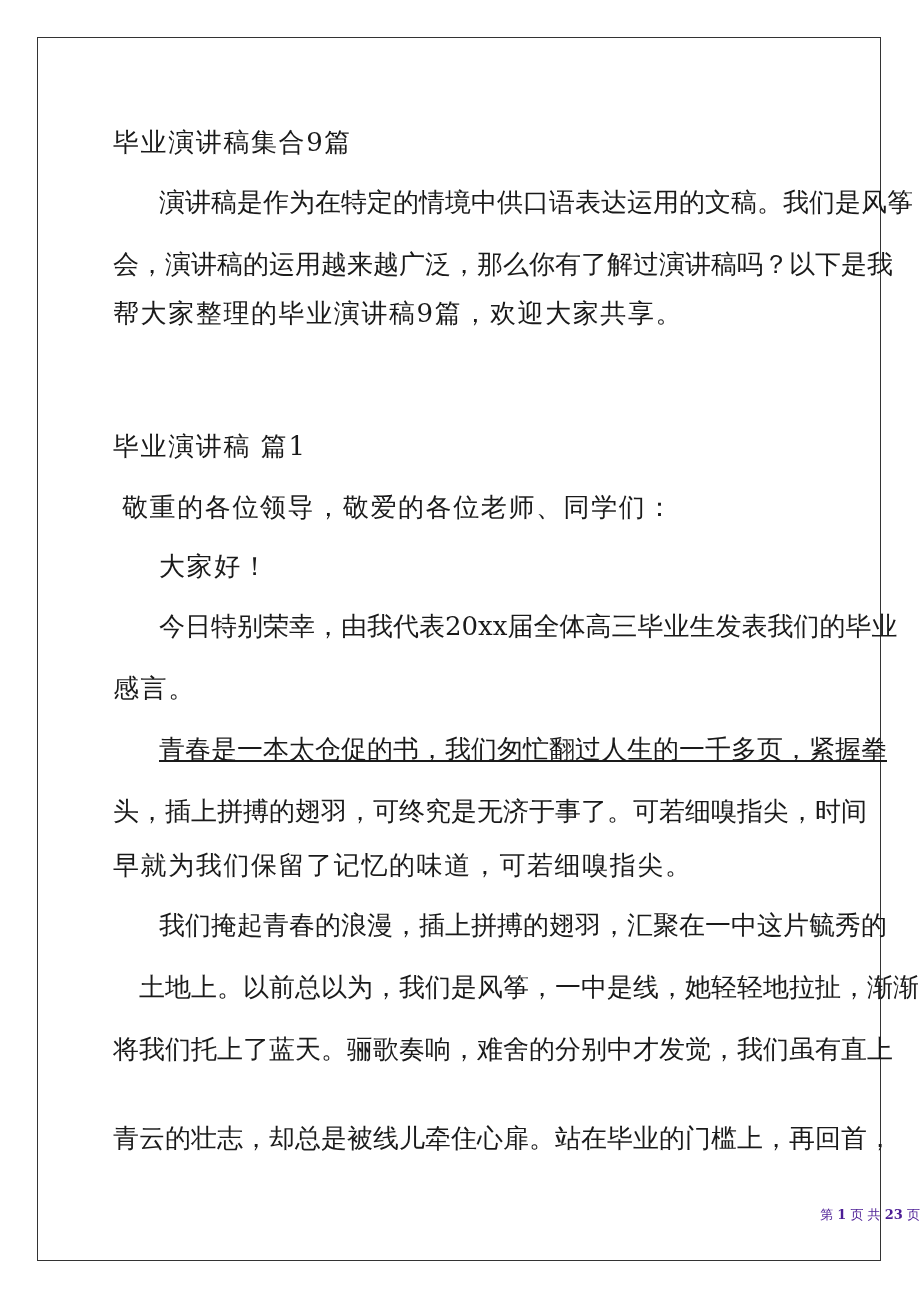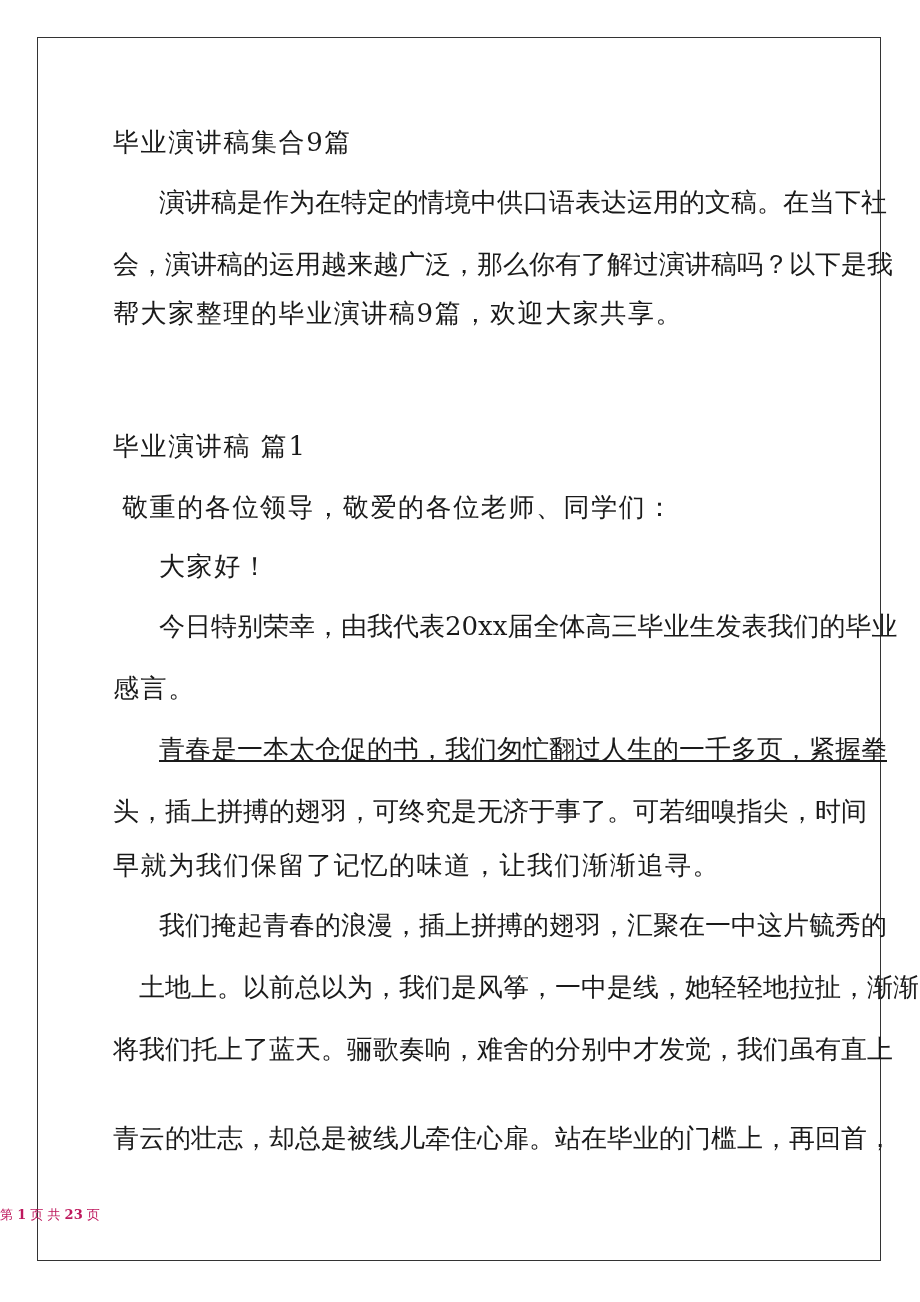--- a/index.html
+++ b/index.html
@@ -42,51 +42,51 @@
     width: 696px;
     text-align: justify;
     text-align-last: justify;
     letter-spacing: 0;
   }
   .footer {
     position: absolute;
     top: 1206px;
     left: 0;
     width: 920px;
-    text-align: left;
+    text-align: right;
     font-size: 13px;
-    color: #be185d;
+    color: #4c1d95;
     font-family: "DejaVu Serif", "Liberation Serif", serif;
   }
   .footer .num { font-weight: bold; }
 </style>
 </head>
 <body>
 
 <div class="page-border"></div>
 
 <div class="content">
   <div class="line" style="top:129px;">毕业演讲稿集合9篇</div>
 
-  <div class="line justify" style="top:189px; padding-left:46px; width:650px;">演讲稿是作为在特定的情境中供口语表达运用的文稿。在当下社</div>
+  <div class="line justify" style="top:189px; padding-left:46px; width:650px;">演讲稿是作为在特定的情境中供口语表达运用的文稿。我们是风筝</div>
   <div class="line justify" style="top:251px;">会，演讲稿的运用越来越广泛，那么你有了解过演讲稿吗？以下是我</div>
   <div class="line" style="top:300px;">帮大家整理的毕业演讲稿9篇，欢迎大家共享。</div>
 
   <div class="line" style="top:433px;">毕业演讲稿  篇1</div>
 
   <div class="line" style="top:494px; left:9px;text-align:right;">敬重的各位领导，敬爱的各位老师、同学们：</div>
 
   <div class="line" style="top:553px; left:46px;">大家好！</div>
 
   <div class="line justify" style="top:613px; padding-left:46px; width:650px;">今日特别荣幸，由我代表20xx届全体高三毕业生发表我们的毕业</div>
   <div class="line" style="top:675px;">感言。</div>
 
   <div class="line justify" style="top:736px; padding-left:46px; width:650px;text-decoration:underline;">青春是一本太仓促的书，我们匆忙翻过人生的一千多页，紧握拳</div>
   <div class="line justify" style="top:798px;">头，插上拼搏的翅羽，可终究是无济于事了。可若细嗅指尖，时间</div>
-  <div class="line" style="top:852px;">早就为我们保留了记忆的味道，让我们渐渐追寻。</div>
+  <div class="line" style="top:852px;">早就为我们保留了记忆的味道，可若细嗅指尖。</div>
 
   <div class="line justify" style="top:912px; padding-left:46px; width:650px;">我们掩起青春的浪漫，插上拼搏的翅羽，汇聚在一中这片毓秀的</div>
   <div class="line justify" style="top:974px;margin-left:26px;">土地上。以前总以为，我们是风筝，一中是线，她轻轻地拉扯，渐渐</div>
   <div class="line justify" style="top:1036px;">将我们托上了蓝天。骊歌奏响，难舍的分别中才发觉，我们虽有直上</div>
   <div class="line justify" style="top:1097px;margin-top:28px;">青云的壮志，却总是被线儿牵住心扉。站在毕业的门槛上，再回首，</div>
 </div>
 
 <div class="footer">
   <span>第</span>
   <span class="num">1</span>

